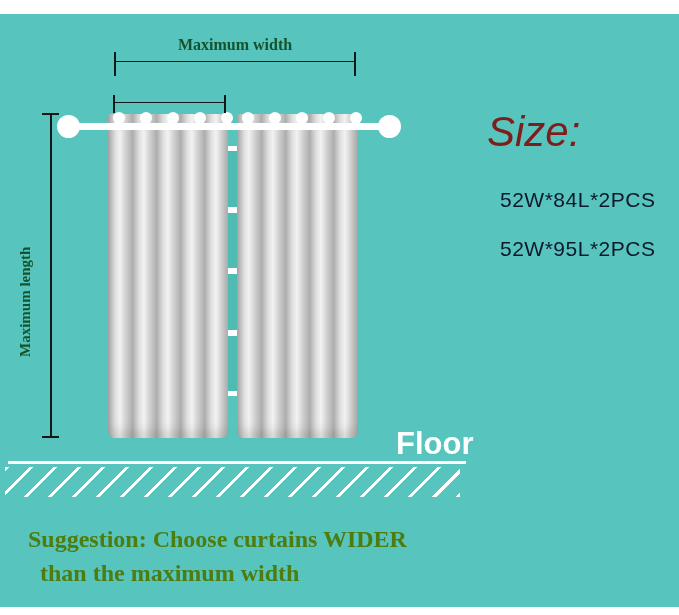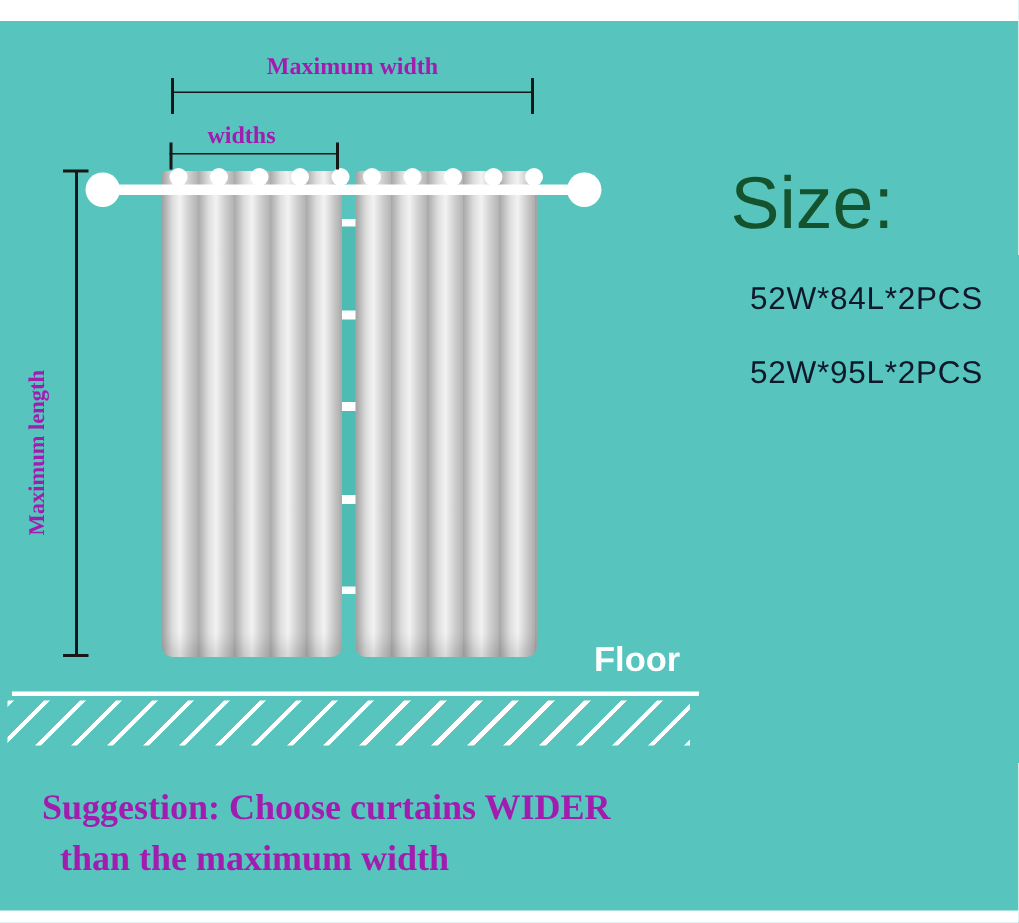--- a/index.html
+++ b/index.html
@@ -3,21 +3,21 @@
 <meta charset="utf-8">
 <style>
   * { margin:0; padding:0; box-sizing:border-box; }
   html, body { background:#ffffff; }
   body { font-family:"Liberation Sans", sans-serif; }
 
   #stage { position:relative; width:679px; height:615px; background:#ffffff; overflow:hidden; }
   #bg { position:absolute; left:0; top:14px; width:679px; height:593px; background:#57c5bd; }
 
   
-  .dim-label { position:absolute; font-family:"Liberation Serif", serif; font-weight:600; color:#a21caf; text-align:center; z-index:6; }
+  .dim-label { position:absolute; font-family:"Liberation Serif", serif; font-weight:600; color:#14532d; text-align:center; z-index:6; }
   #max-width-label { left:140px; top:36px; width:190px; font-size:16px; }
   #widths-label { left:111px; top:82px; width:100px; font-size:16px; }
   #max-length-label { left:14px; top:232px; width:22px; height:140px; font-size:15px;
     writing-mode:vertical-rl; transform:rotate(180deg); line-height:22px; }
 
   .hline { position:absolute; height:0; border-top:1.5px solid #171717; z-index:6; }
   #max-width-line { left:114px; top:61px; width:241px; }
   #widths-line { left:113px; top:102px; width:112px; }
 
   .vtick { position:absolute; width:1.5px; background:#171717; z-index:6; }
@@ -44,49 +44,48 @@
   #curtain-right { left:237px; width:121px; }
 
   
   #rod { position:absolute; left:68px; top:123px; width:322px; height:7px; background:#ffffff; border-radius:4px; z-index:4; }
   .finial { position:absolute; top:115px; width:23px; height:23px; background:#ffffff; border-radius:50%; z-index:4; }
   #finial-left  { left:57px; }
   #finial-right { left:378px; }
   .ring { position:absolute; top:112px; width:12px; height:12px; background:#ffffff; border-radius:50%; z-index:3; }
 
   
-  #floor-label { position:absolute; left:396px; top:426px; font-size:23px; font-weight:700; color:#ffffff; z-index:5; }
+  #floor-label { position:absolute; left:396px; top:426px; font-size:31px; font-weight:700; color:#ffffff; z-index:5; }
   #floor-line { position:absolute; left:8px; top:461px; width:458px; height:3px; background:#ffffff; }
   #floor-hatch { position:absolute; left:5px; top:467px; width:455px; height:30px;
     background:repeating-linear-gradient(135deg, #ffffff 0px, #ffffff 3px, transparent 3px, transparent 17px); }
 
   
-  #size-title { position:absolute; left:487px; top:108px; font-size:49px; color:#14532d; }
+  #size-title { position:absolute; left:487px; top:108px; font-size:42px; color:#7f1d1d;font-style:italic; }
   .size-option { position:absolute; left:500px; font-size:21px; color:#0f172a; letter-spacing:0.5px; }
   #size-option-0 { top:188px; }
   #size-option-1 { top:237px;text-align:center; }
   #size-option-2 { top:286px; }
 
   
-  .suggestion { position:absolute; left:28px; font-family:"Liberation Serif", serif; font-weight:700; font-size:24px; color:#a21caf; }
+  .suggestion { position:absolute; left:28px; font-family:"Liberation Serif", serif; font-weight:700; font-size:24px; color:#4d7c0f; }
   #suggestion-line1 { top:526px; }
   #suggestion-line2 { top:560px;margin-left:12px; }
 </style>
 </head>
 <body>
 
 <div id="stage">
   <div id="bg"></div>
 
   <div id="max-width-label" class="dim-label">Maximum width</div>
   <div id="max-width-line" class="hline"></div>
   <div id="max-width-tick-left" class="vtick"></div>
   <div id="max-width-tick-right" class="vtick"></div>
 
-  <div id="widths-label" class="dim-label">widths</div>
   <div id="widths-line" class="hline"></div>
   <div id="widths-tick-left" class="vtick"></div>
   <div id="widths-tick-right" class="vtick"></div>
 
   <div id="max-length-label" class="dim-label">Maximum length</div>
   <div id="max-length-line"></div>
   <div id="max-length-tick-top" class="htick"></div>
   <div id="max-length-tick-bottom" class="htick"></div>
 
   <div id="window">

